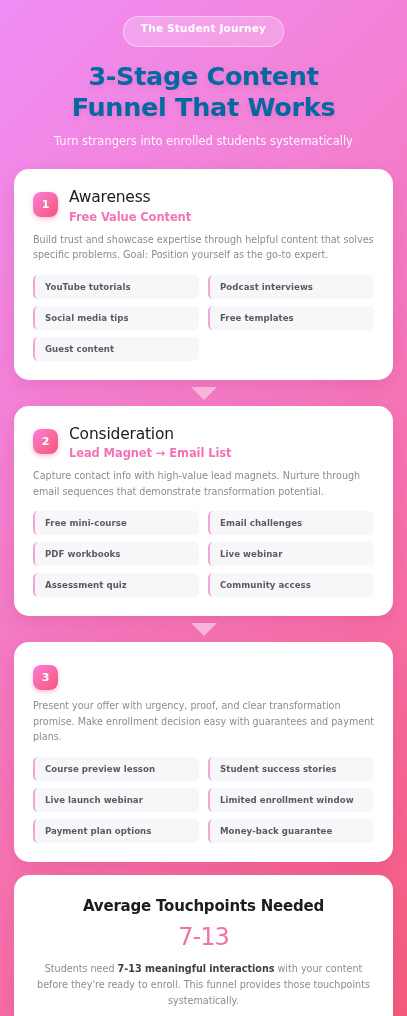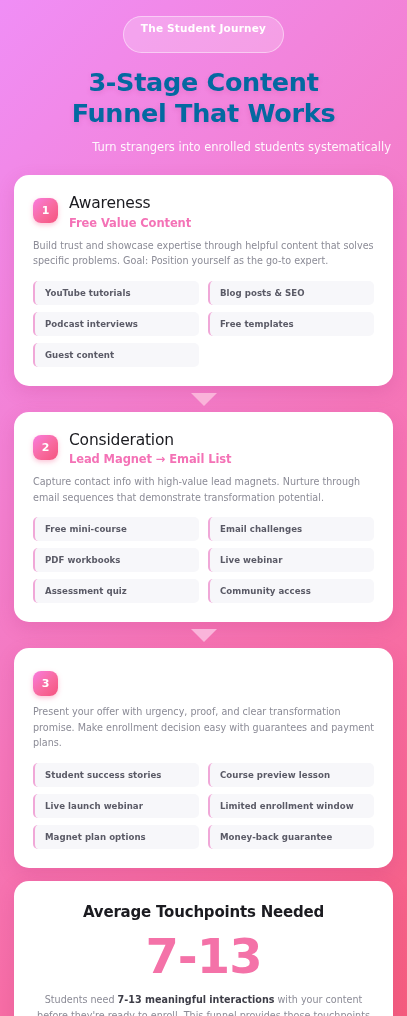--- a/index.html
+++ b/index.html
@@ -9,21 +9,21 @@
     background:linear-gradient(135deg, #f08ef6 0%, #f37fcf 35%, #f76ea6 68%, #f55a78 100%);
     width:407px; min-height:1016px;
     padding:0 0 18px 0;
     -webkit-font-smoothing:antialiased;
   }
 
   
   .hero { padding:16px 16px 0; text-align:center; }
   .pill {
     display:inline-block;
-    padding:5px 17px 18px;
+    padding:5px 17px 12px;
     border-radius:999px;
     background:rgba(255,255,255,0.22);
     border:1px solid rgba(255,255,255,0.45);
     color:#ffffff;
     font-size:10.5px; font-weight:bold; letter-spacing:.2px;
   }
   .hero h1 {
     margin-top:14px;
     color:#0369a1;
     font-size:25.5px;
@@ -31,21 +31,20 @@
     line-height:1.22;
     letter-spacing:-0.3px;
     text-shadow:0 2px 5px rgba(180,40,110,0.18);
   }
   .hero h1 .l2 { display:block; }
   .hero .sub {
     margin-top:11px;
     color:rgba(255,255,255,0.93);
     font-size:11.5px;
     font-weight:400;
-    text-align:right;
   }
 
   
   .stack { padding:0 14px; margin-top:21px; }
   .card {
     background:#ffffff;
     border-radius:15px;
     padding:20px 19px 19px;
     box-shadow:0 6px 18px rgba(170,40,110,0.17);
   }
@@ -115,22 +114,22 @@
     padding:22px 20px 20px;
   }
   .summary h2 {
     color:#1b1b20;
     font-size:15px; font-weight:bold;
     letter-spacing:-0.2px;
   }
   .big-number {
     margin-top:10px;
     color:#f472a8;
-    font-size:48px;
-    font-weight:bold;
+    font-size:24px;
+    font-weight:normal;
     letter-spacing:-1px;
     line-height:1.05;
   }
   .summary .note {
     margin-top:11px;
     color:#8b8b96;
     font-size:9.6px;
     line-height:1.68;
   }
   .summary .note b { color:#3e3e48; font-weight:bold; }
@@ -153,22 +152,22 @@
     <div class="card-head">
       <div class="badge">1</div>
       <div class="head-text">
         <div class="stage-title">Awareness</div>
         <div class="stage-sub">Free Value Content</div>
       </div>
     </div>
     <div class="desc">Build trust and showcase expertise through helpful content that solves specific problems. Goal: Position yourself as the go-to expert.</div>
     <div class="chips">
       <div class="chip">YouTube tutorials</div>
-      <div class="chip">Blog posts &amp; SEO</div>
       <div class="chip">Podcast interviews</div>
+      <div class="chip">Social media tips</div>
       <div class="chip">Free templates</div>
       <div class="chip">Guest content</div>
     </div>
   </div>
 
   <div class="arrow-wrap">
     <div class="arrow"></div>
   </div>
 
   <div class="card">
@@ -193,25 +192,25 @@
   <div class="arrow-wrap">
     <div class="arrow"></div>
   </div>
 
   <div class="card">
     <div class="card-head">
       <div class="badge">3</div>
     </div>
     <div class="desc">Present your offer with urgency, proof, and clear transformation promise. Make enrollment decision easy with guarantees and payment plans.</div>
     <div class="chips">
+      <div class="chip">Course preview lesson</div>
       <div class="chip">Student success stories</div>
-      <div class="chip">Course preview lesson</div>
       <div class="chip">Live launch webinar</div>
       <div class="chip">Limited enrollment window</div>
-      <div class="chip">Magnet plan options</div>
+      <div class="chip">Payment plan options</div>
       <div class="chip">Money-back guarantee</div>
     </div>
   </div>
 
   <div class="card summary">
     <h2>Average Touchpoints Needed</h2>
     <div class="big-number">7-13</div>
     <div class="note">
       <span>Students need </span><b>7-13 meaningful interactions</b><span> with your content before they're ready to enroll. This funnel provides those touchpoints systematically.</span>
     </div>

